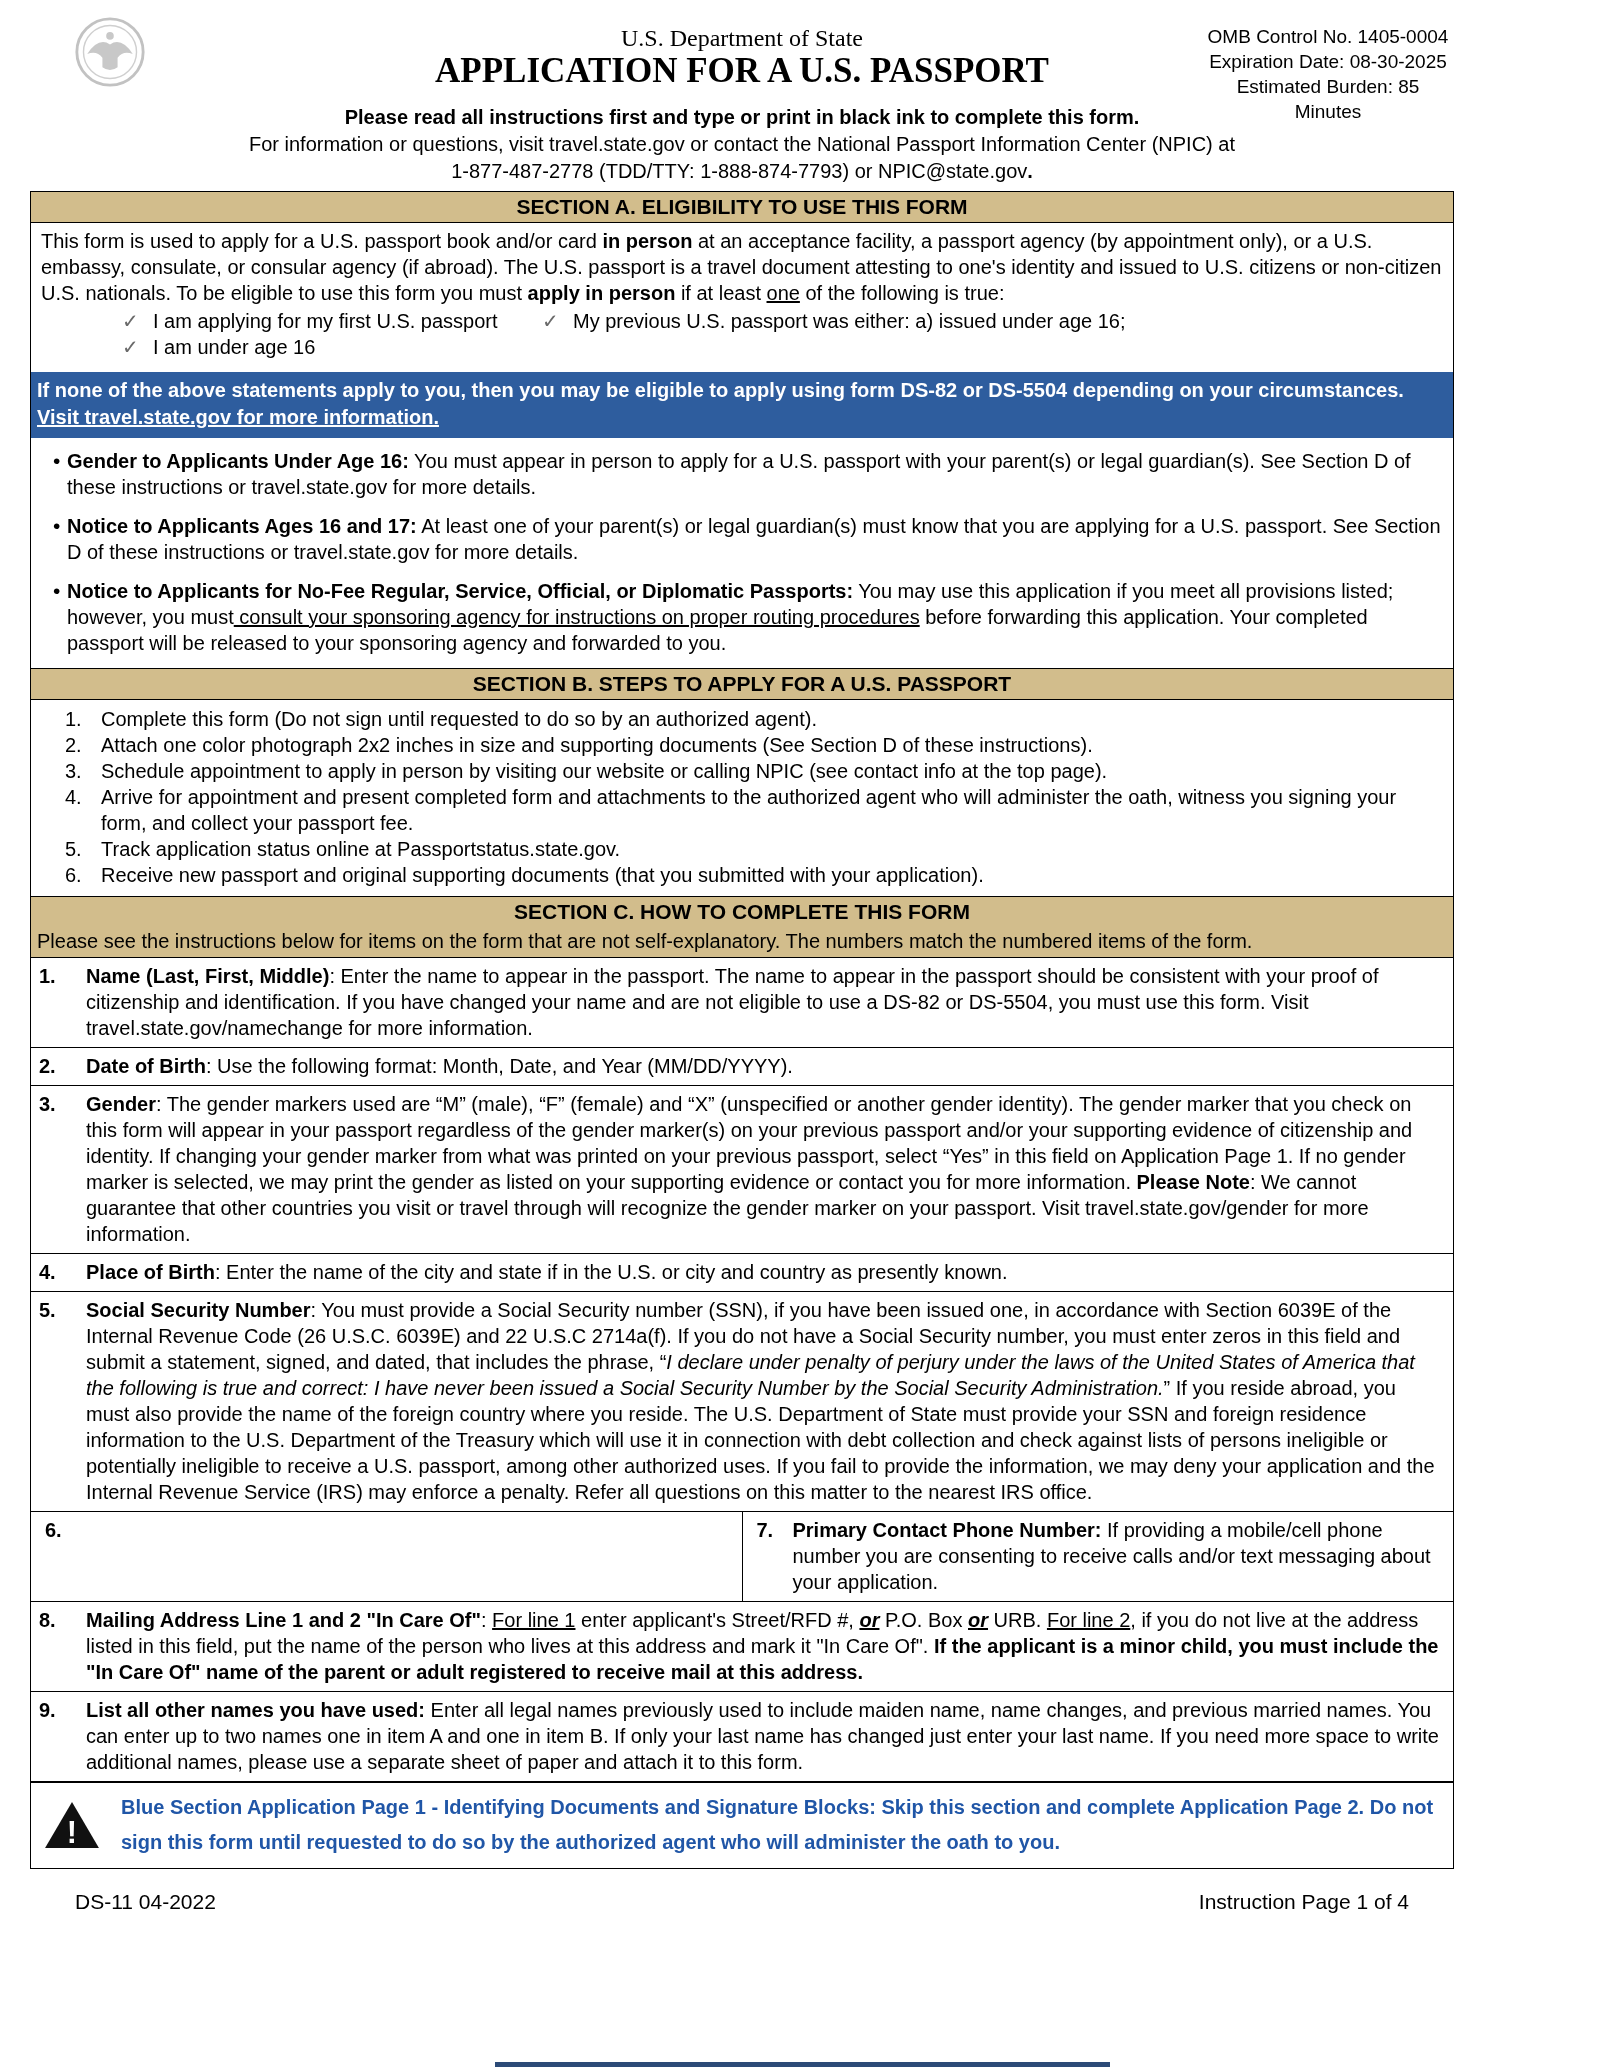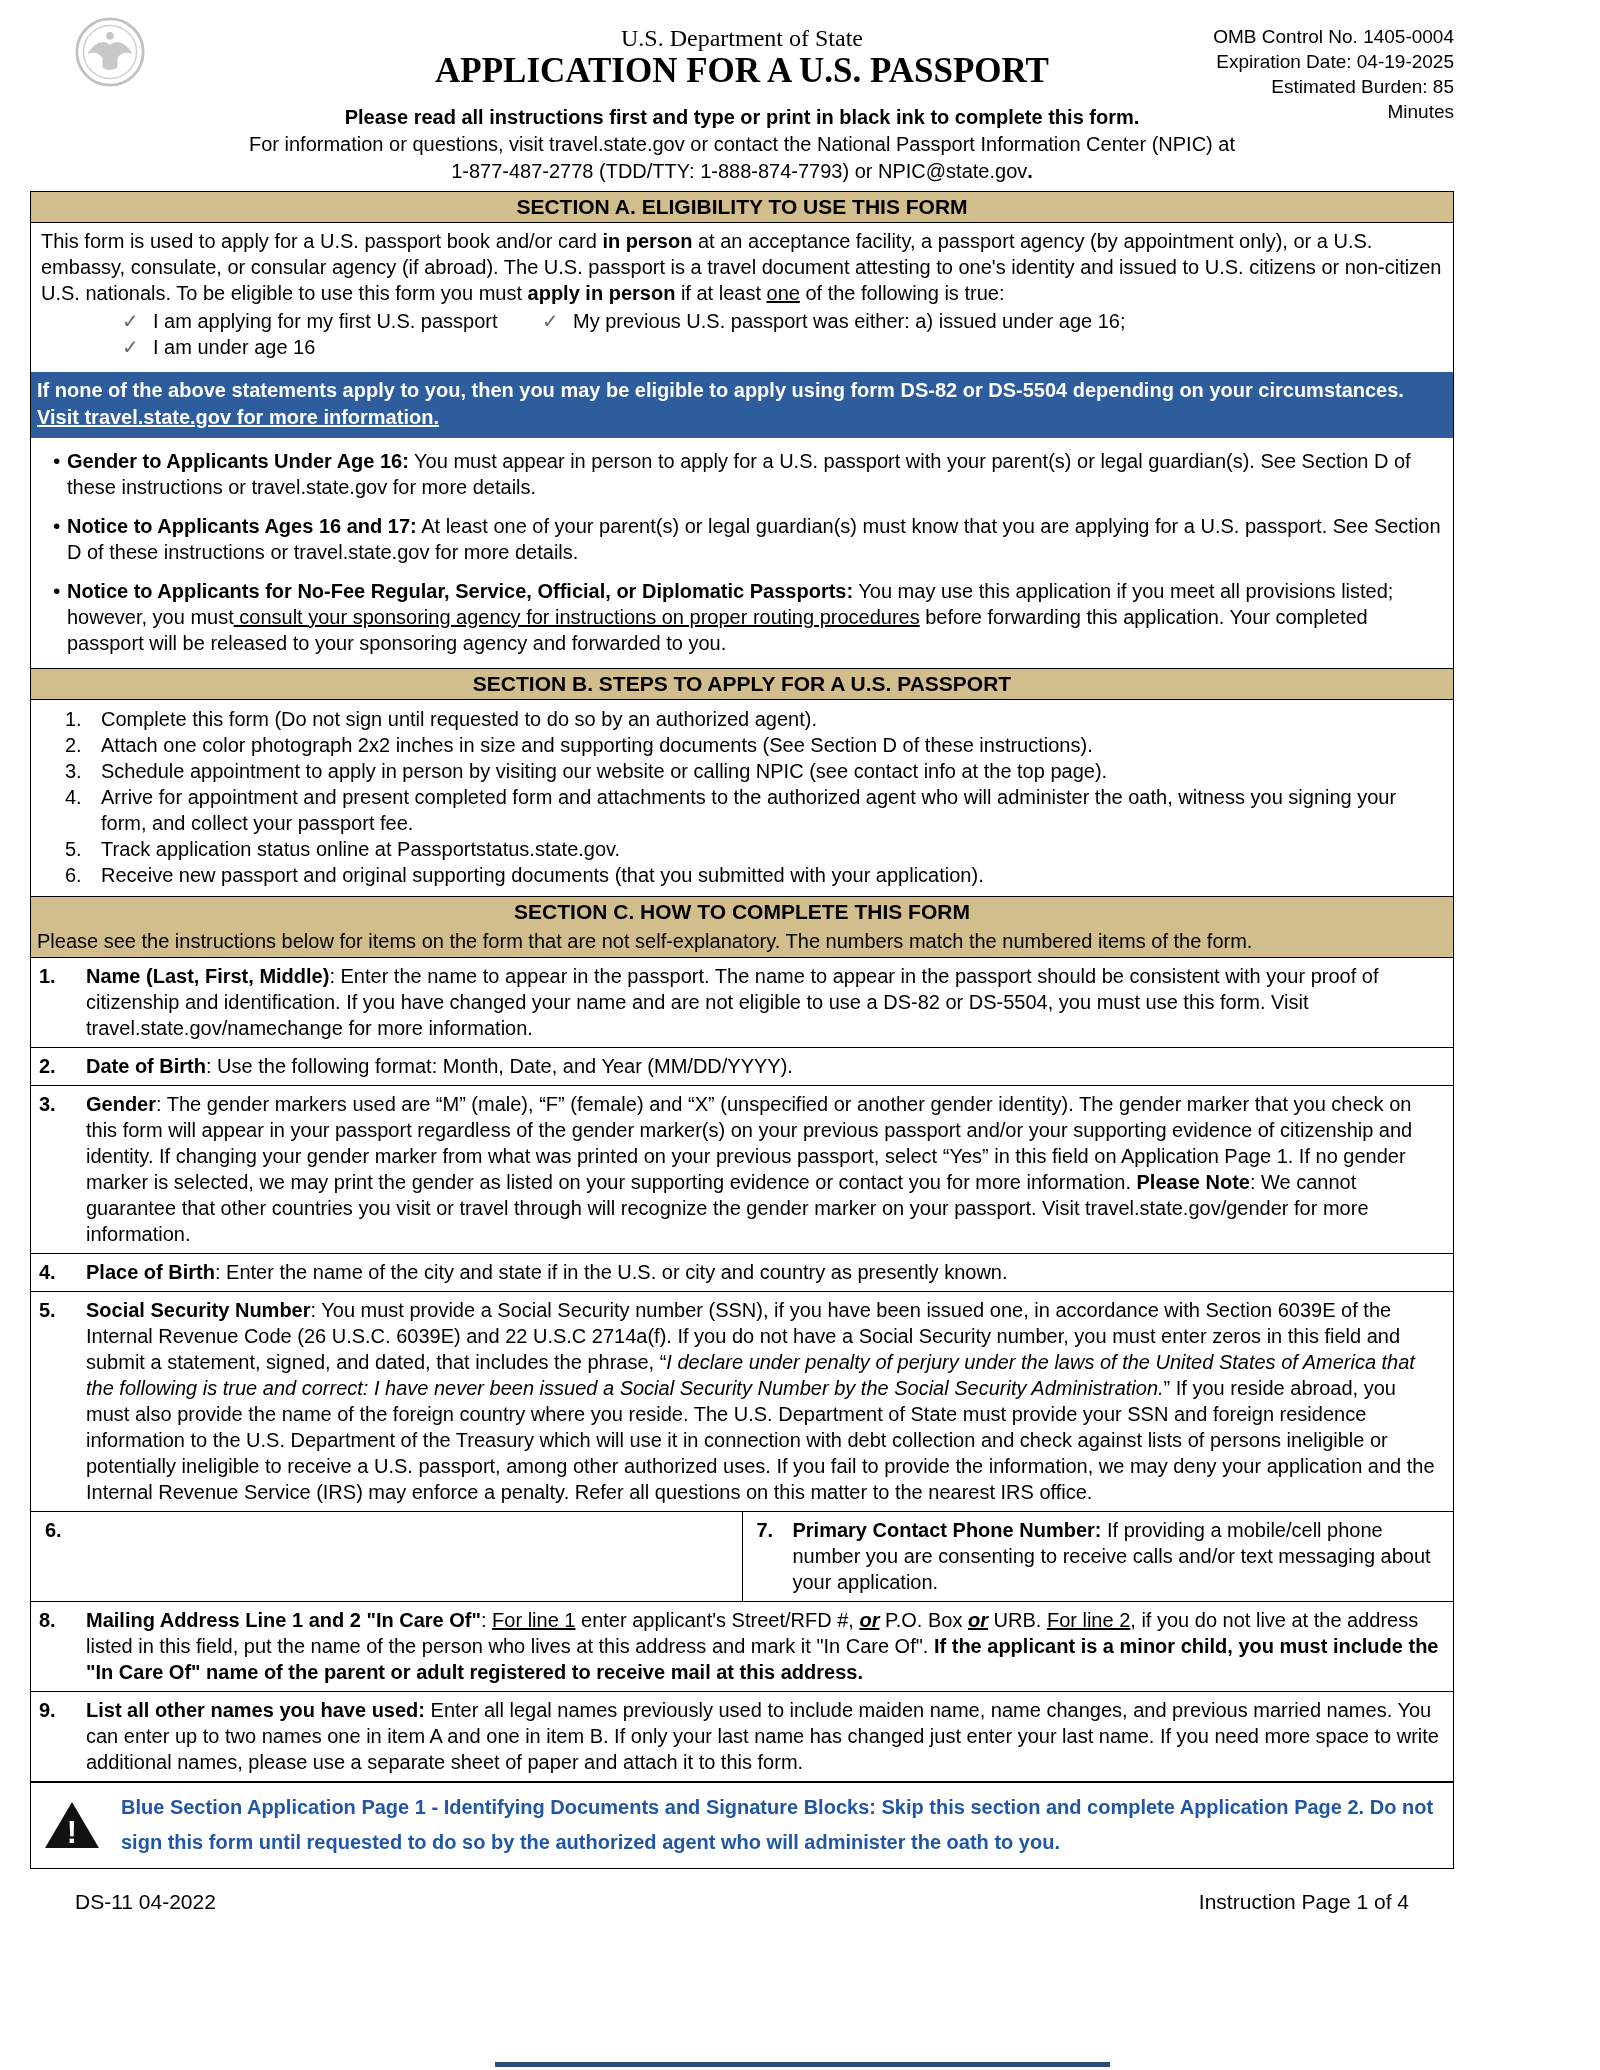--- a/index.html
+++ b/index.html
@@ -20,21 +20,21 @@
   .b{font-weight:bold;}
   .i{font-style:italic;}
   .u{text-decoration:underline;}
 
   
   .hdr{position:relative;height:88px;}
   .seal{position:absolute;left:44px;top:0;width:72px;height:72px;}
   .hdr-center{text-align:center;padding-top:8px;}
   .agency{font-family:"Liberation Serif",serif;font-size:24px;line-height:28px;}
   .form-title{font-family:"Liberation Serif",serif;font-size:35px;line-height:34px;font-weight:bold;margin-top:2px;}
-  .omb{position:absolute;right:0;top:8px;width:252px;font-size:19px;line-height:25px;text-align:right;}
+  .omb{position:absolute;right:0;top:8px;width:252px;font-size:19px;line-height:25px;text-align:center;}
 
   
   .intro{text-align:center;line-height:27px;}
   .intro-bold{font-weight:bold;}
 
   
   .sec{border:1px solid #000;margin-top:-1px;}
   .sec.first{margin-top:6px;}
   .sec-bar{
     background:var(--tan-header);
@@ -118,21 +118,21 @@
         <path d="M14 40 Q26 22 38 30 Q50 22 62 40 Q52 36 46 44 L46 54 Q38 60 30 54 L30 44 Q24 36 14 40 Z" fill="#c8c8c8"></path>
         <circle cx="38" cy="21" r="4" fill="#c8c8c8"></circle>
       </svg>
     </div>
     <div class="hdr-center">
       <div class="agency">U.S. Department of State</div>
       <div class="form-title">APPLICATION FOR A U.S. PASSPORT</div>
     </div>
     <div class="omb">
       <div>OMB Control No. 1405-0004</div>
-      <div>Expiration Date: 04-19-2025</div>
+      <div>Expiration Date: 08-30-2025</div>
       <div>Estimated Burden: 85 Minutes</div>
     </div>
   </header>
 
   <div class="intro">
     <div class="intro-bold">Please read all instructions first and type or print in black ink to complete this form.</div>
     <div>For information or questions, visit travel.state.gov or contact the National Passport Information Center (NPIC) at</div>
     <div><span>1-877-487-2778  (TDD/TTY: 1-888-874-7793) or NPIC@state.gov</span><span class="b">.</span></div>
   </div>
 

